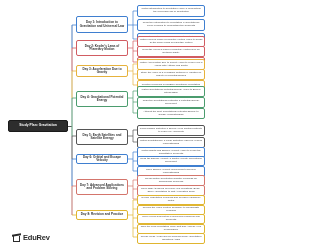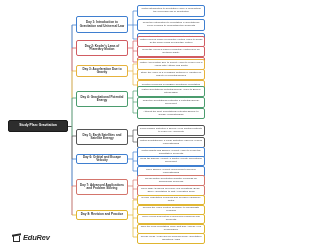--- a/index.html
+++ b/index.html
@@ -76,21 +76,20 @@
     position: absolute; left: 1px; top: 3.2px;
     width: 7px; height: 5.5px;
     border: 1.1px solid #2b2b2b;
     border-top: none;
   }
   #brand .wordmark {
     font-size: 7.5px;
     font-weight: bold;
     color: #2b2b2b;
     letter-spacing: -0.2px;
-    font-style: italic;
   }
 </style>
 </head>
 <body>
 
 <div id="map">
 
   <svg class="links" viewBox="0 0 208 250" preserveAspectRatio="none">
 
     <path d="M68,126.5 L72,126.5" stroke="#2d2d2d" stroke-width="0.8" fill="none"></path>

